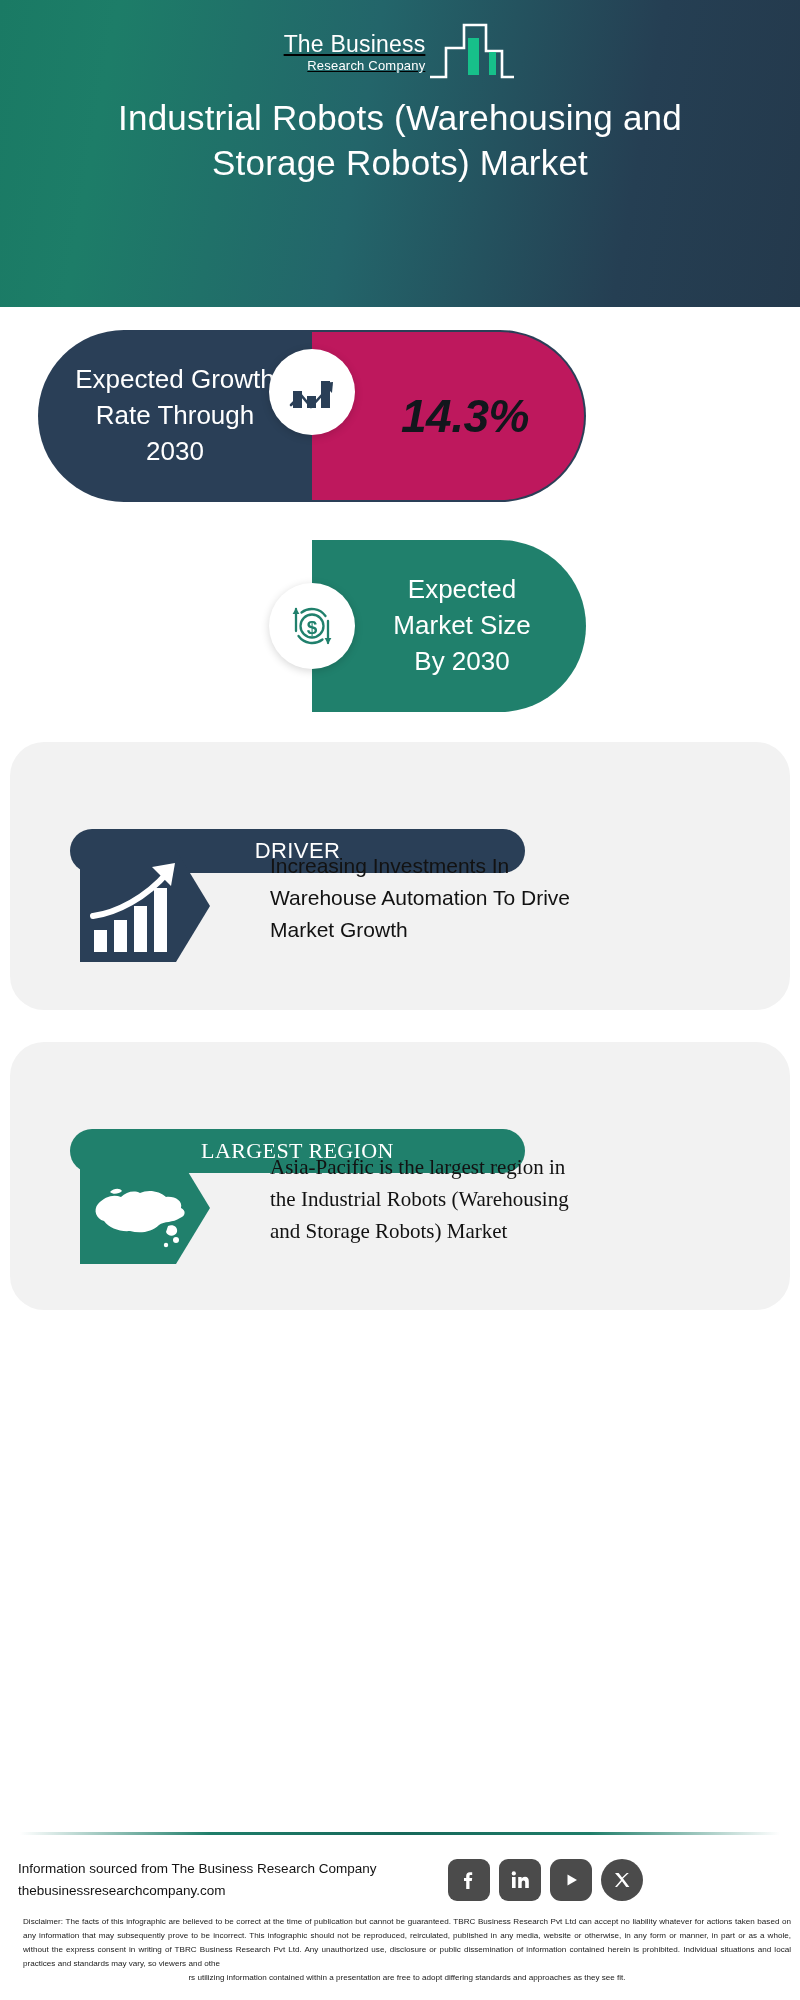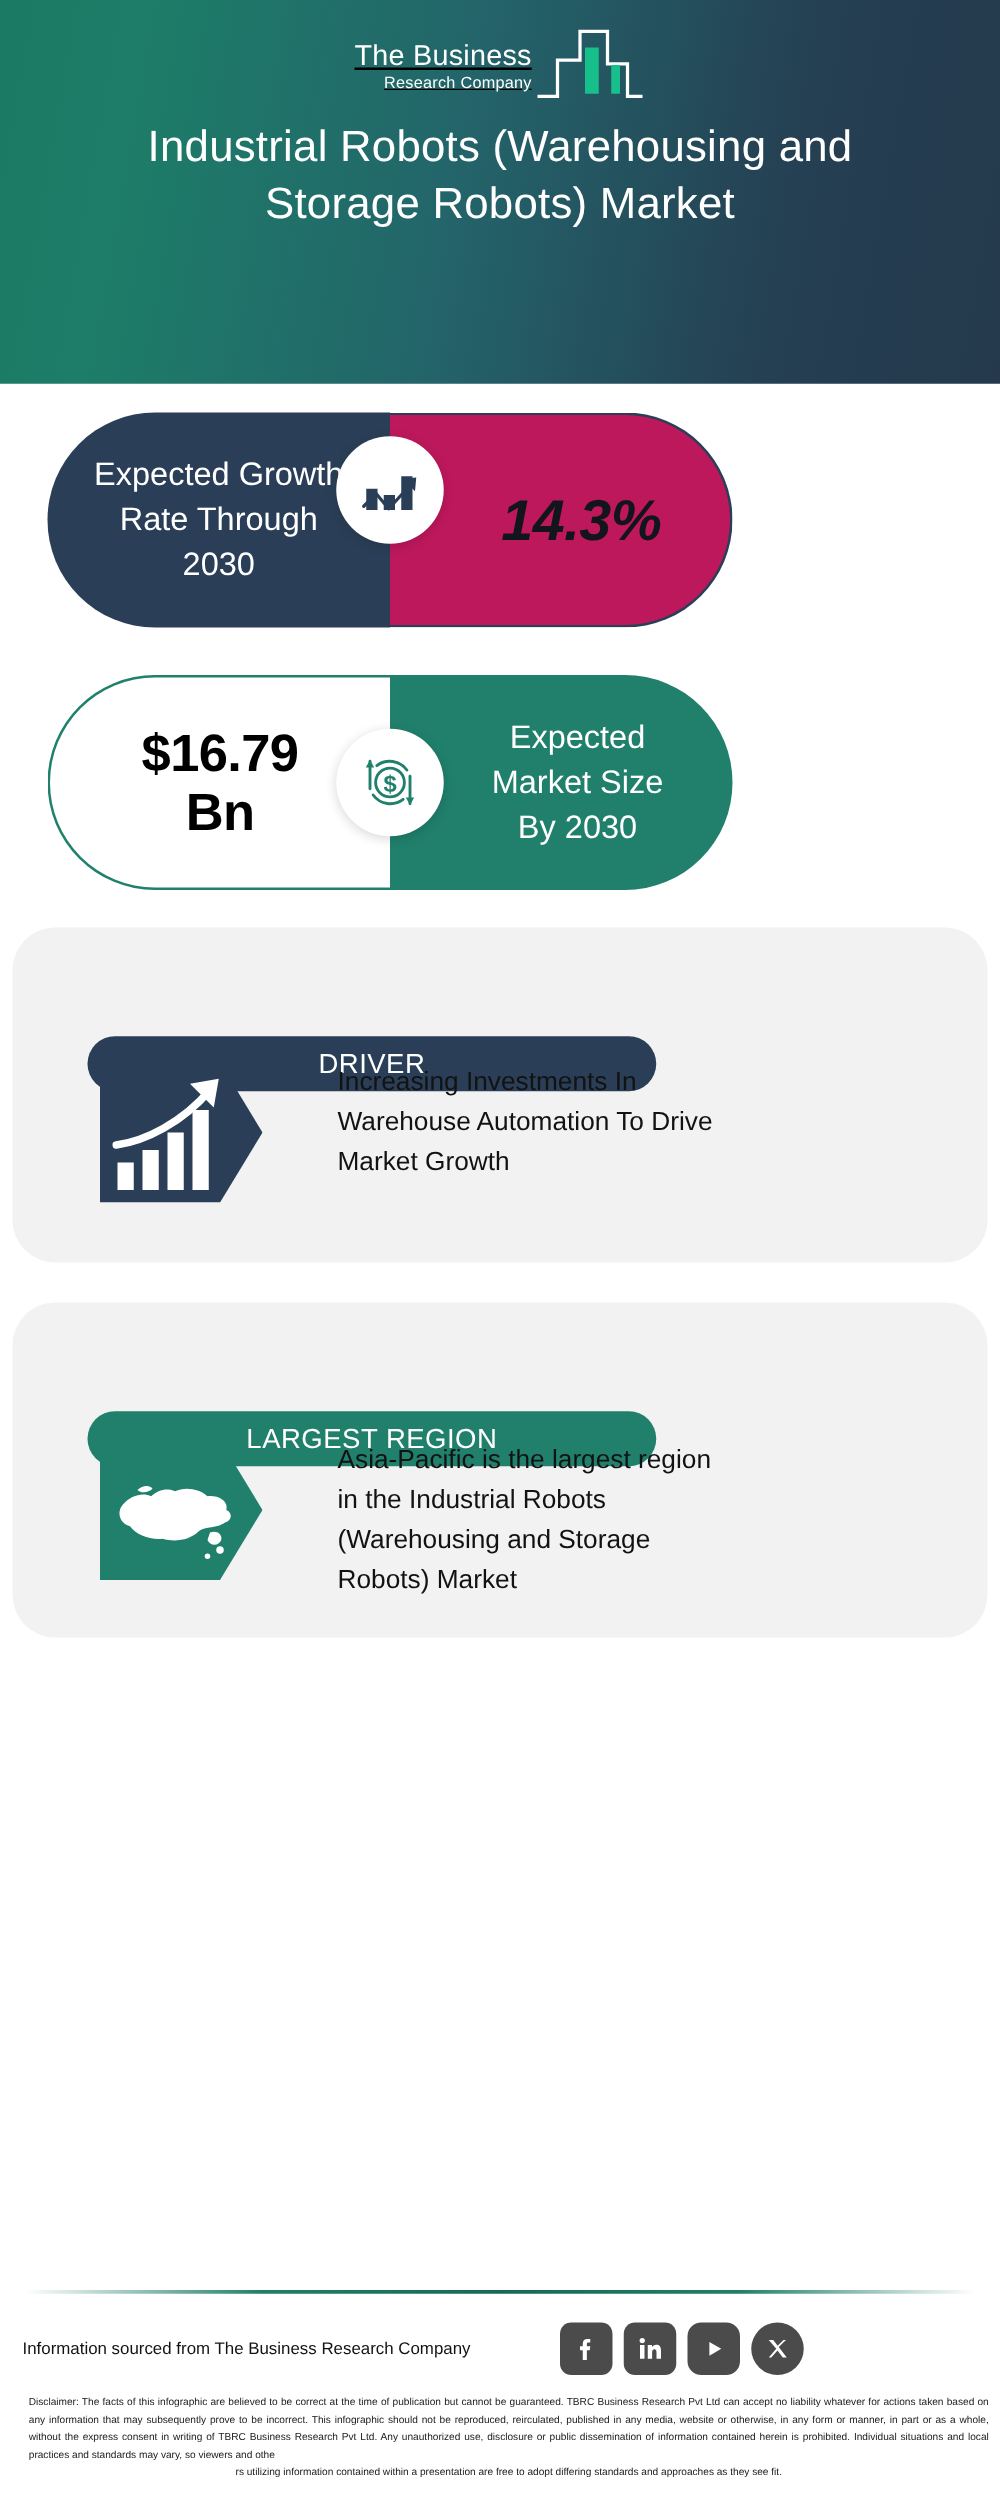--- a/index.html
+++ b/index.html
@@ -114,21 +114,21 @@
   .stat2 .badge { left: 274px; }
 
   
   .panel {
     position: absolute; left: 10px;
     width: 780px;
     background: #f2f2f2;
     border-radius: 34px;
   }
   .panel-driver { top: 742px; height: 268px; }
-  .panel-region { top: 1042px; height: 268px; }
+  .panel-region { top: 1042px; height: 268px; font-family: Liberation Serif, serif; }
 
   .pill {
     position: absolute; left: 60px; top: 44px;
     width: 455px; height: 44px;
     border-radius: 22px;
     display: flex; align-items: center; justify-content: center;
     color: #fff; font-size: 22px; letter-spacing: .4px; margin-top: 43px;
   }
   .pill-driver { background: #2a3f57; }
   .pill-region { background: #20806c; }
@@ -207,23 +207,20 @@
         <rect x="9" y="27" width="9" height="17" fill="#2a3f57"></rect>
         <rect x="23" y="32" width="9" height="12" fill="#2a3f57"></rect>
         <rect x="37" y="17" width="9" height="27" fill="#2a3f57"></rect>
         <path d="M7 41 L17 31 L27 43 L47 21" fill="none" stroke="#2a3f57" stroke-width="2.6" stroke-linecap="round" stroke-linejoin="round"></path>
         <path d="M38 19 L49 18 L48 29 Z" fill="#2a3f57"></path>
       </svg>
     </div>
   </div>
 
   <div class="stat2">
-    <div class="left">
-      <div class="val">$16.79 Bn</div>
-    </div>
     <div class="right">
       <div class="lbl">Expected Market Size By 2030</div>
     </div>
     <div class="badge">
       <svg width="58" height="58" viewBox="0 0 58 58">
         <g fill="none" stroke="#20806c" stroke-width="2.3" stroke-linecap="round">
           <circle cx="29" cy="29" r="11.5"></circle>
           <path d="M18.5 15.5 A17 17 0 0 1 42.5 19"></path>
           <path d="M39.5 42.5 A17 17 0 0 1 15.5 39"></path>
           <path d="M13 34 V12"></path>
@@ -271,20 +268,21 @@
       </svg>
       <div class="body-text">Asia-Pacific is the largest region in the Industrial Robots (Warehousing and Storage Robots) Market</div>
     </div>
   </div>
 
   <div class="divider"></div>
 
   <div class="footer">
     <div class="src-text">
       <div>Information sourced from The Business Research Company</div>
+      <div>thebusinessresearchcompany.com</div>
     </div>
     <div class="socials">
       <div class="social fb">
         <svg width="24" height="24" viewBox="0 0 24 24">
             <path d="M15.2 4.2h-2.4c-2.3 0-3.6 1.4-3.6 3.7v2.1H7v3.1h2.2V21h3.3v-7.9h2.3l.4-3.1h-2.7V8.3c0-.8.2-1.3 1.3-1.3h1.4z" fill="#fff"></path>
           </svg>
       </div>
       <div class="social li">
         <svg width="24" height="24" viewBox="0 0 24 24">
           <rect x="4" y="9" width="3.6" height="11" fill="#fff"></rect>

